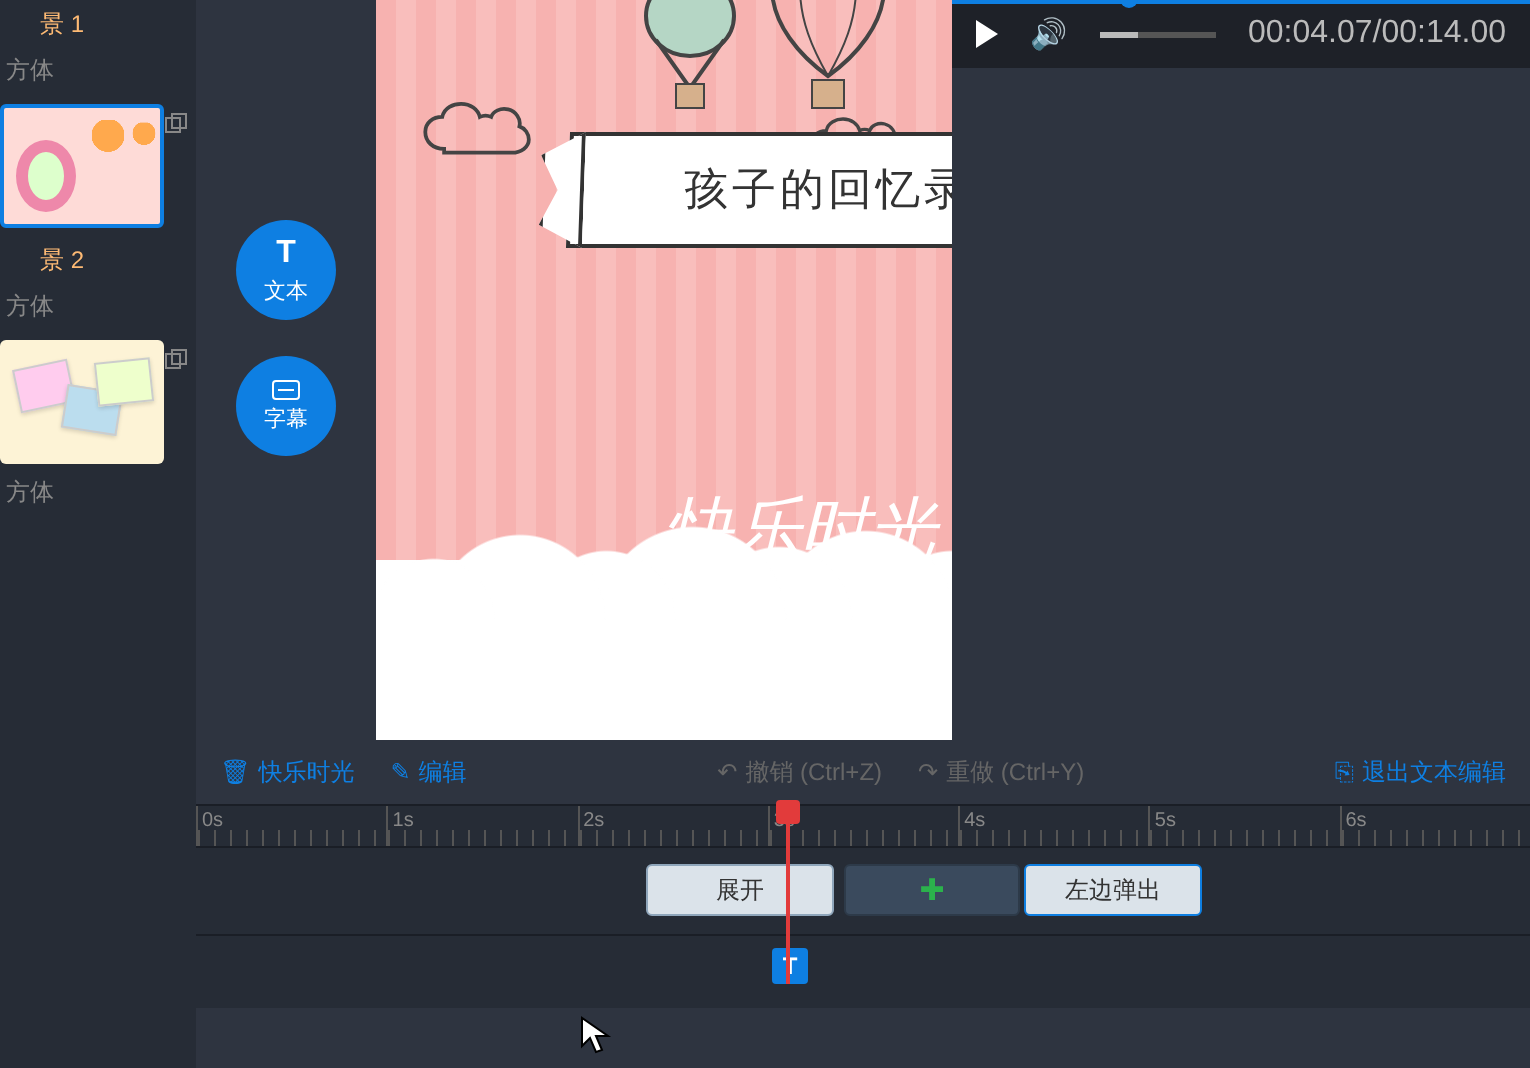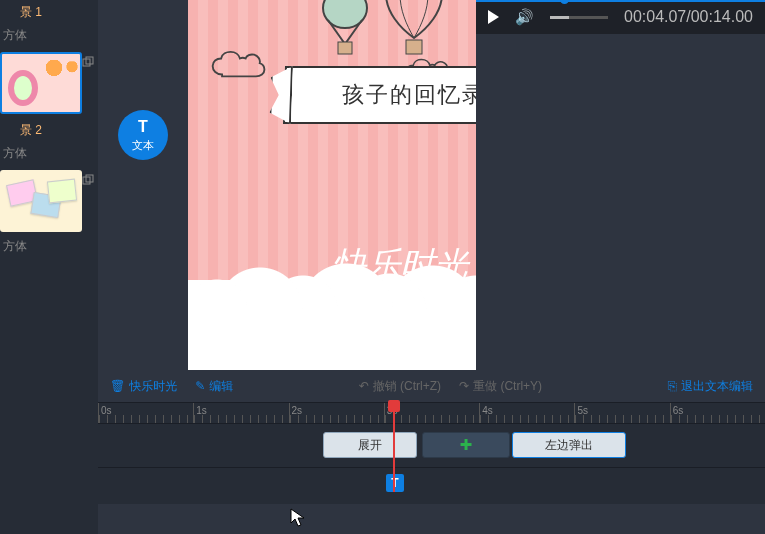--- a/index.html
+++ b/index.html
@@ -57,21 +57,21 @@
 .tl-btn.dis{color:#666}
 .tl-spacer{flex:1}
 .ruler{height:22px;background:#262c36;display:flex;position:relative;border-top:1px solid #1a1e26;border-bottom:1px solid #1a1e26}
 .ruler-seg{flex:1;position:relative;color:#888;font-size:10px;border-left:1px solid #555}
 .ruler-seg span{position:absolute;left:2px;top:2px}
 .ruler-ticks{height:8px;background:repeating-linear-gradient(90deg,#555 0 1px,transparent 1px 8px);position:absolute;left:0;right:0;bottom:0}
 .track{height:44px;background:#262c36;position:relative;border-bottom:1px solid #1a1e26}
 .clip-bar{position:absolute;top:8px;height:26px;border-radius:3px;display:flex;align-items:center;justify-content:center;font-size:12px;cursor:pointer}
 .clip1{left:225px;width:94px;background:#dbe3ea;border:1px solid #8fa6bb;color:#333}
 .clip-plus{left:324px;width:88px;background:#3a4a5d;border:1px solid #2d3a49;color:#2bb24c;font-size:15px}
-.clip2{left:414px;width:114px;background:#dbe3ea;border:1px solid #0e7fe2;color:#333}
+.clip2{left:414px;width:89px;background:#dbe3ea;border:1px solid #0e7fe2;color:#333}
 .playhead{position:absolute;top:0;left:295px;width:2px;height:90px;background:#e23b3b}
 .playhead:before{content:"";position:absolute;top:-2px;left:-5px;width:12px;height:12px;background:#e23b3b;border-radius:2px}
 .track2{height:36px;background:#262c36;position:relative}
 .t-badge{position:absolute;top:6px;left:288px;width:18px;height:18px;background:#0e7fe2;color:#fff;display:flex;align-items:center;justify-content:center;font-weight:bold;font-size:12px;border-radius:2px}
 .cursor{position:absolute;top:508px;left:290px;width:16px;height:20px;pointer-events:none}
 
 .th-balloon{position:absolute;width:16px;height:22px;background:radial-gradient(circle at 50% 35%,#ffa94d 50%,transparent 51%)}
 .th-oval{position:absolute;width:30px;height:36px;border:6px solid #e8a;border-radius:50%;background:#dfc}
 .th3{background:#fdf3d6}
 .th3 .ph{position:absolute;width:28px;height:22px;background:#fff;border:1px solid #ccc;box-shadow:0 1px 2px rgba(0,0,0,.15)}
@@ -113,20 +113,24 @@
    <div class="sub">方体</div>
   </div>
  </div>
 
  <div class="main">
   <div class="stage-row">
    <div class="tool-col">
     <div class="tool-btn">
      <span class="ic">T</span>
      <span>文本</span>
+    </div>
+    <div class="tool-btn">
+     <span class="ic-box"></span>
+     <span>字幕</span>
     </div>
    </div>
    <div class="stage">
     <div class="canvas">
      <div class="stripes"></div>
      <div class="cloud-out" style="top:50px;left:22px"><svg viewBox="0 0 60 34">
                 <path d="M12 26c-6 0-10-4-10-9s4-8 9-8c1-5 6-7 10-7 5 0 9 3 10 7 2-1 4-1 6 0 1-3 5-5 9-4 4 1 7 5 6 9 3 1 5 4 5 7 0 4-4 7-9 7H12z" fill="none" stroke="#444" stroke-width="2"></path>
               </svg></div>
      <div class="cloud-out" style="top:56px;right:22px;width:50px"><svg viewBox="0 0 60 34">
                 <path d="M12 26c-6 0-10-4-10-9s4-8 9-8c1-5 6-7 10-7 5 0 9 3 10 7 2-1 4-1 6 0 1-3 5-5 9-4 4 1 7 5 6 9 3 1 5 4 5 7 0 4-4 7-9 7H12z" fill="none" stroke="#444" stroke-width="2"></path>

